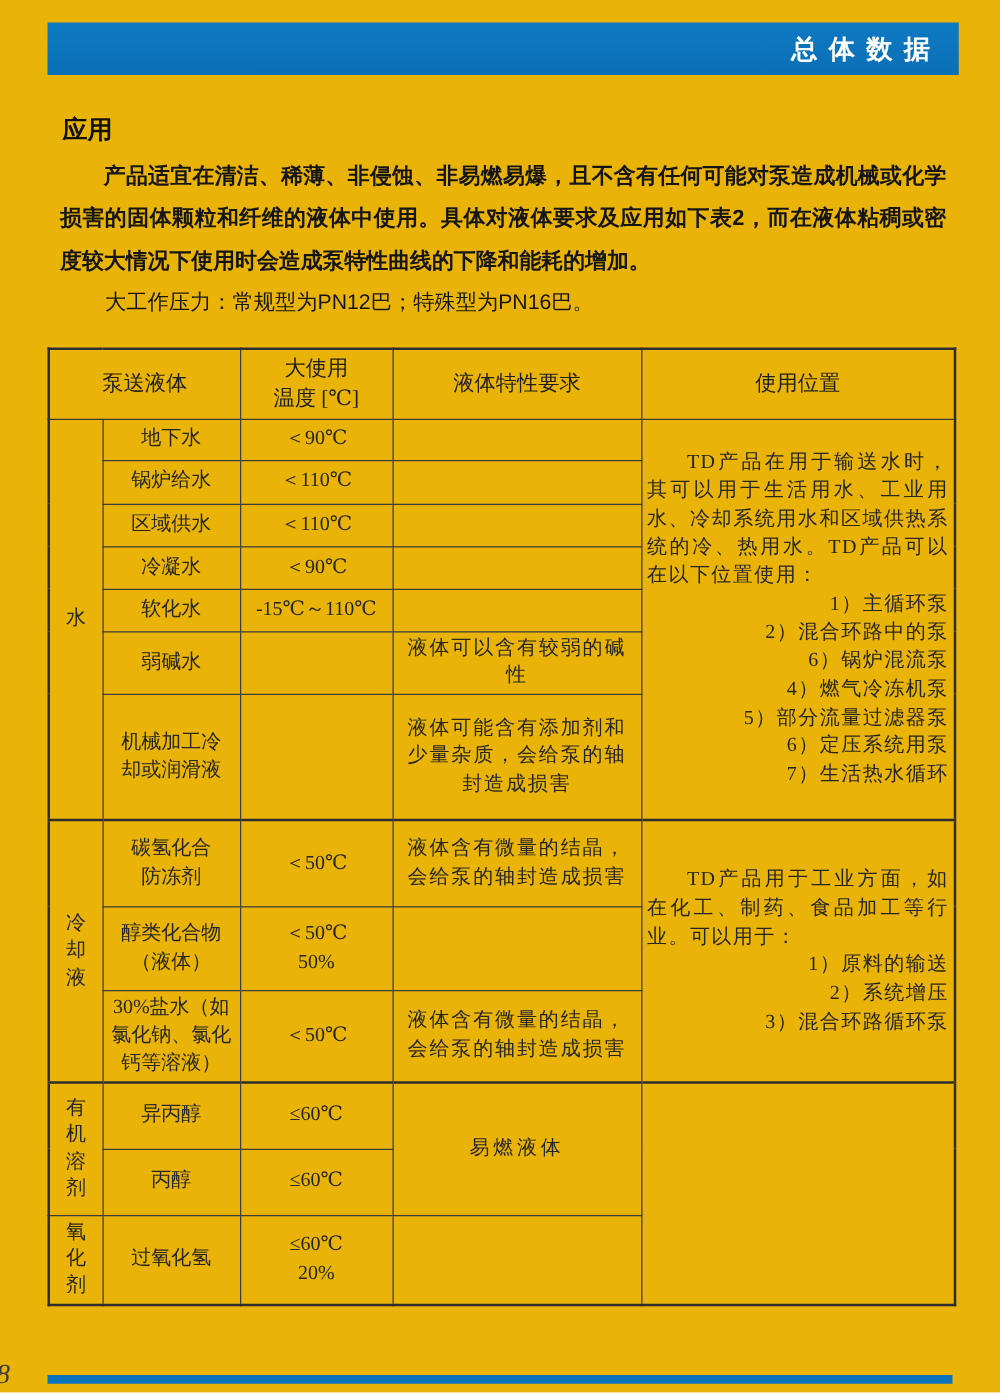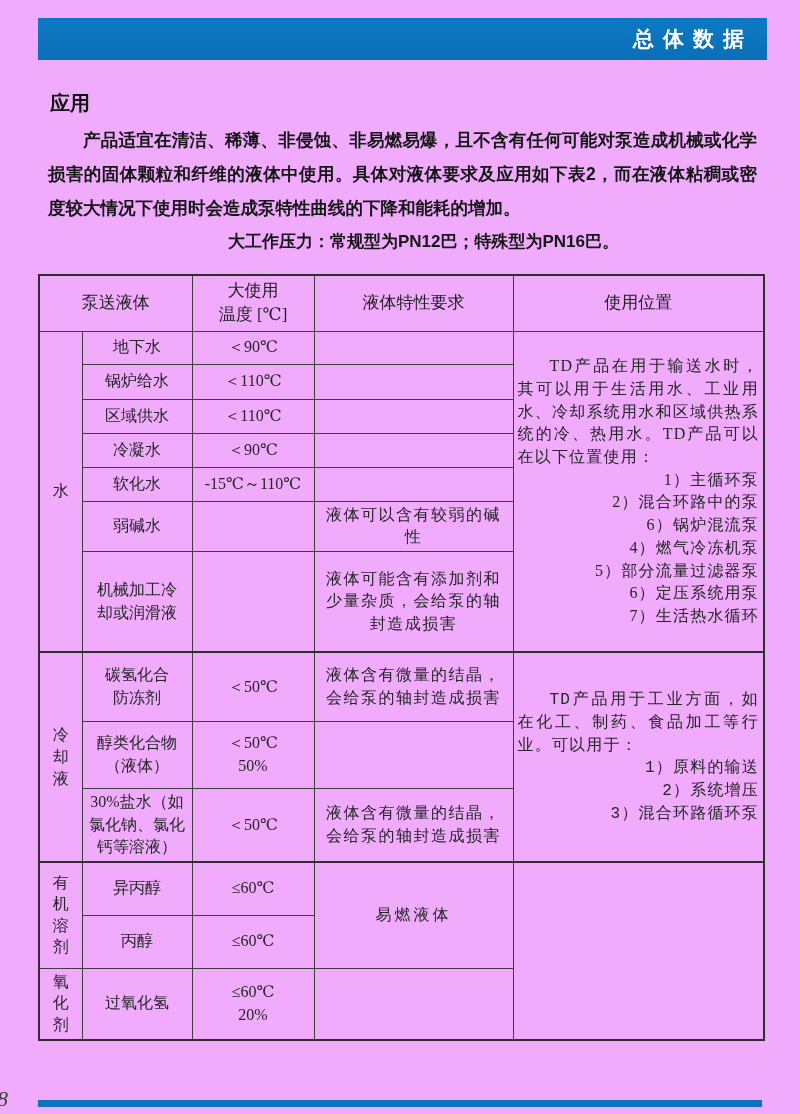--- a/index.html
+++ b/index.html
@@ -1,18 +1,18 @@
 <!DOCTYPE html>
 <html><head>
 <meta charset="utf-8">
 <style>
   * { margin:0; padding:0; box-sizing:border-box; }
   html,body { background:#ffffff; }
   .page {
-    position:relative; width:800px; height:1114px; background:#f0abfc;
+    position:relative; width:800px; height:1114px; background:#eab308;
     overflow:hidden; font-family:"Liberation Serif","DejaVu Serif",serif; color:#2a2a2a;
   }
   
   .topbar {
     margin:18px 33px 0 38px; height:42px; background:#0b74bd;
     background:linear-gradient(180deg,#0d79c3 0%,#0a70b6 100%);
     display:flex; align-items:center; justify-content:flex-end;
   }
   .topbar-title {
     color:#ffffff; font-family:"Liberation Sans","DejaVu Sans",sans-serif;
@@ -26,44 +26,43 @@
   .para {
     margin:6px 6px 0 10px; font-size:17.5px; line-height:34px; font-weight:700;
     color:#151515; text-indent:2em; text-align:justify;
     font-family:"Liberation Sans","DejaVu Sans",sans-serif;
   }
   .line-temp {
     margin:3px 0 0 30px; font-size:17px; line-height:32px; font-weight:700; color:#151515;
     font-family:"Liberation Sans","DejaVu Sans",sans-serif;
   }
   .line-press {
-    margin:1px 0 16px 46px; font-size:17px; line-height:32px; font-weight:700; color:#151515;
-    font-family:"Liberation Sans","DejaVu Sans",sans-serif;
-    text-align:center;
+    margin:1px 0 4px 46px; font-size:17px; line-height:32px; font-weight:400; color:#151515;
+    font-family:"Liberation Sans","DejaVu Sans",sans-serif;
   }
   .table-caption { margin-top:6px; text-align:center; font-size:17.5px; line-height:20px; color:#1e1e1e; }
   
-  table.spec { margin-top:4px; width:725px; border-collapse:collapse; table-layout:fixed; }
+  table.spec { margin-top:20px; width:725px; border-collapse:collapse; table-layout:fixed; }
   table.spec td {
     border:1px solid #3d3d3d; font-size:16px; color:#262626;
     text-align:center; vertical-align:middle; padding:2px 4px; line-height:1.42;
   }
   table.spec { border:2px solid #2e2e2e; }
   tr.thead td { font-size:17px; color:#1e1e1e; }
   tr.gsep td { border-top:2px solid #2e2e2e; }
   td.pre { white-space:pre-line; }
   td.left { text-align:left; padding-left:9px; padding-right:4px; white-space:pre-line; }
   td.group span.vtext { display:inline-block; line-height:1.35; letter-spacing:0; }
   td.group { padding:2px 0; }
   td.req {
     text-align:left; padding:4px 8px; letter-spacing:1.5px; line-height:1.45;
   }
   td.req-center { letter-spacing:3px; }
   td.usage { text-align:left; vertical-align:top; padding:6px 8px 4px 8px; letter-spacing:1.2px; line-height:1.45; }
-  td.usage2 { padding-top:14px;font-family:Liberation Mono, monospace; }
+  td.usage2 { padding-top:14px; }
   .u-intro { text-indent:2em; text-align:justify; }
   .u-item { padding-left:14px;text-align:right; }
   
   .pagenum {
     position:absolute; left:-3px; top:1086px; font-size:22px; color:#3a3a3a;
     font-style:italic; font-family:"Liberation Serif",serif;
   }
   .footer-bar { position:absolute; left:38px; top:1100px; width:724px; height:7px; background:#0b74bd; }
 </style>
 </head>

